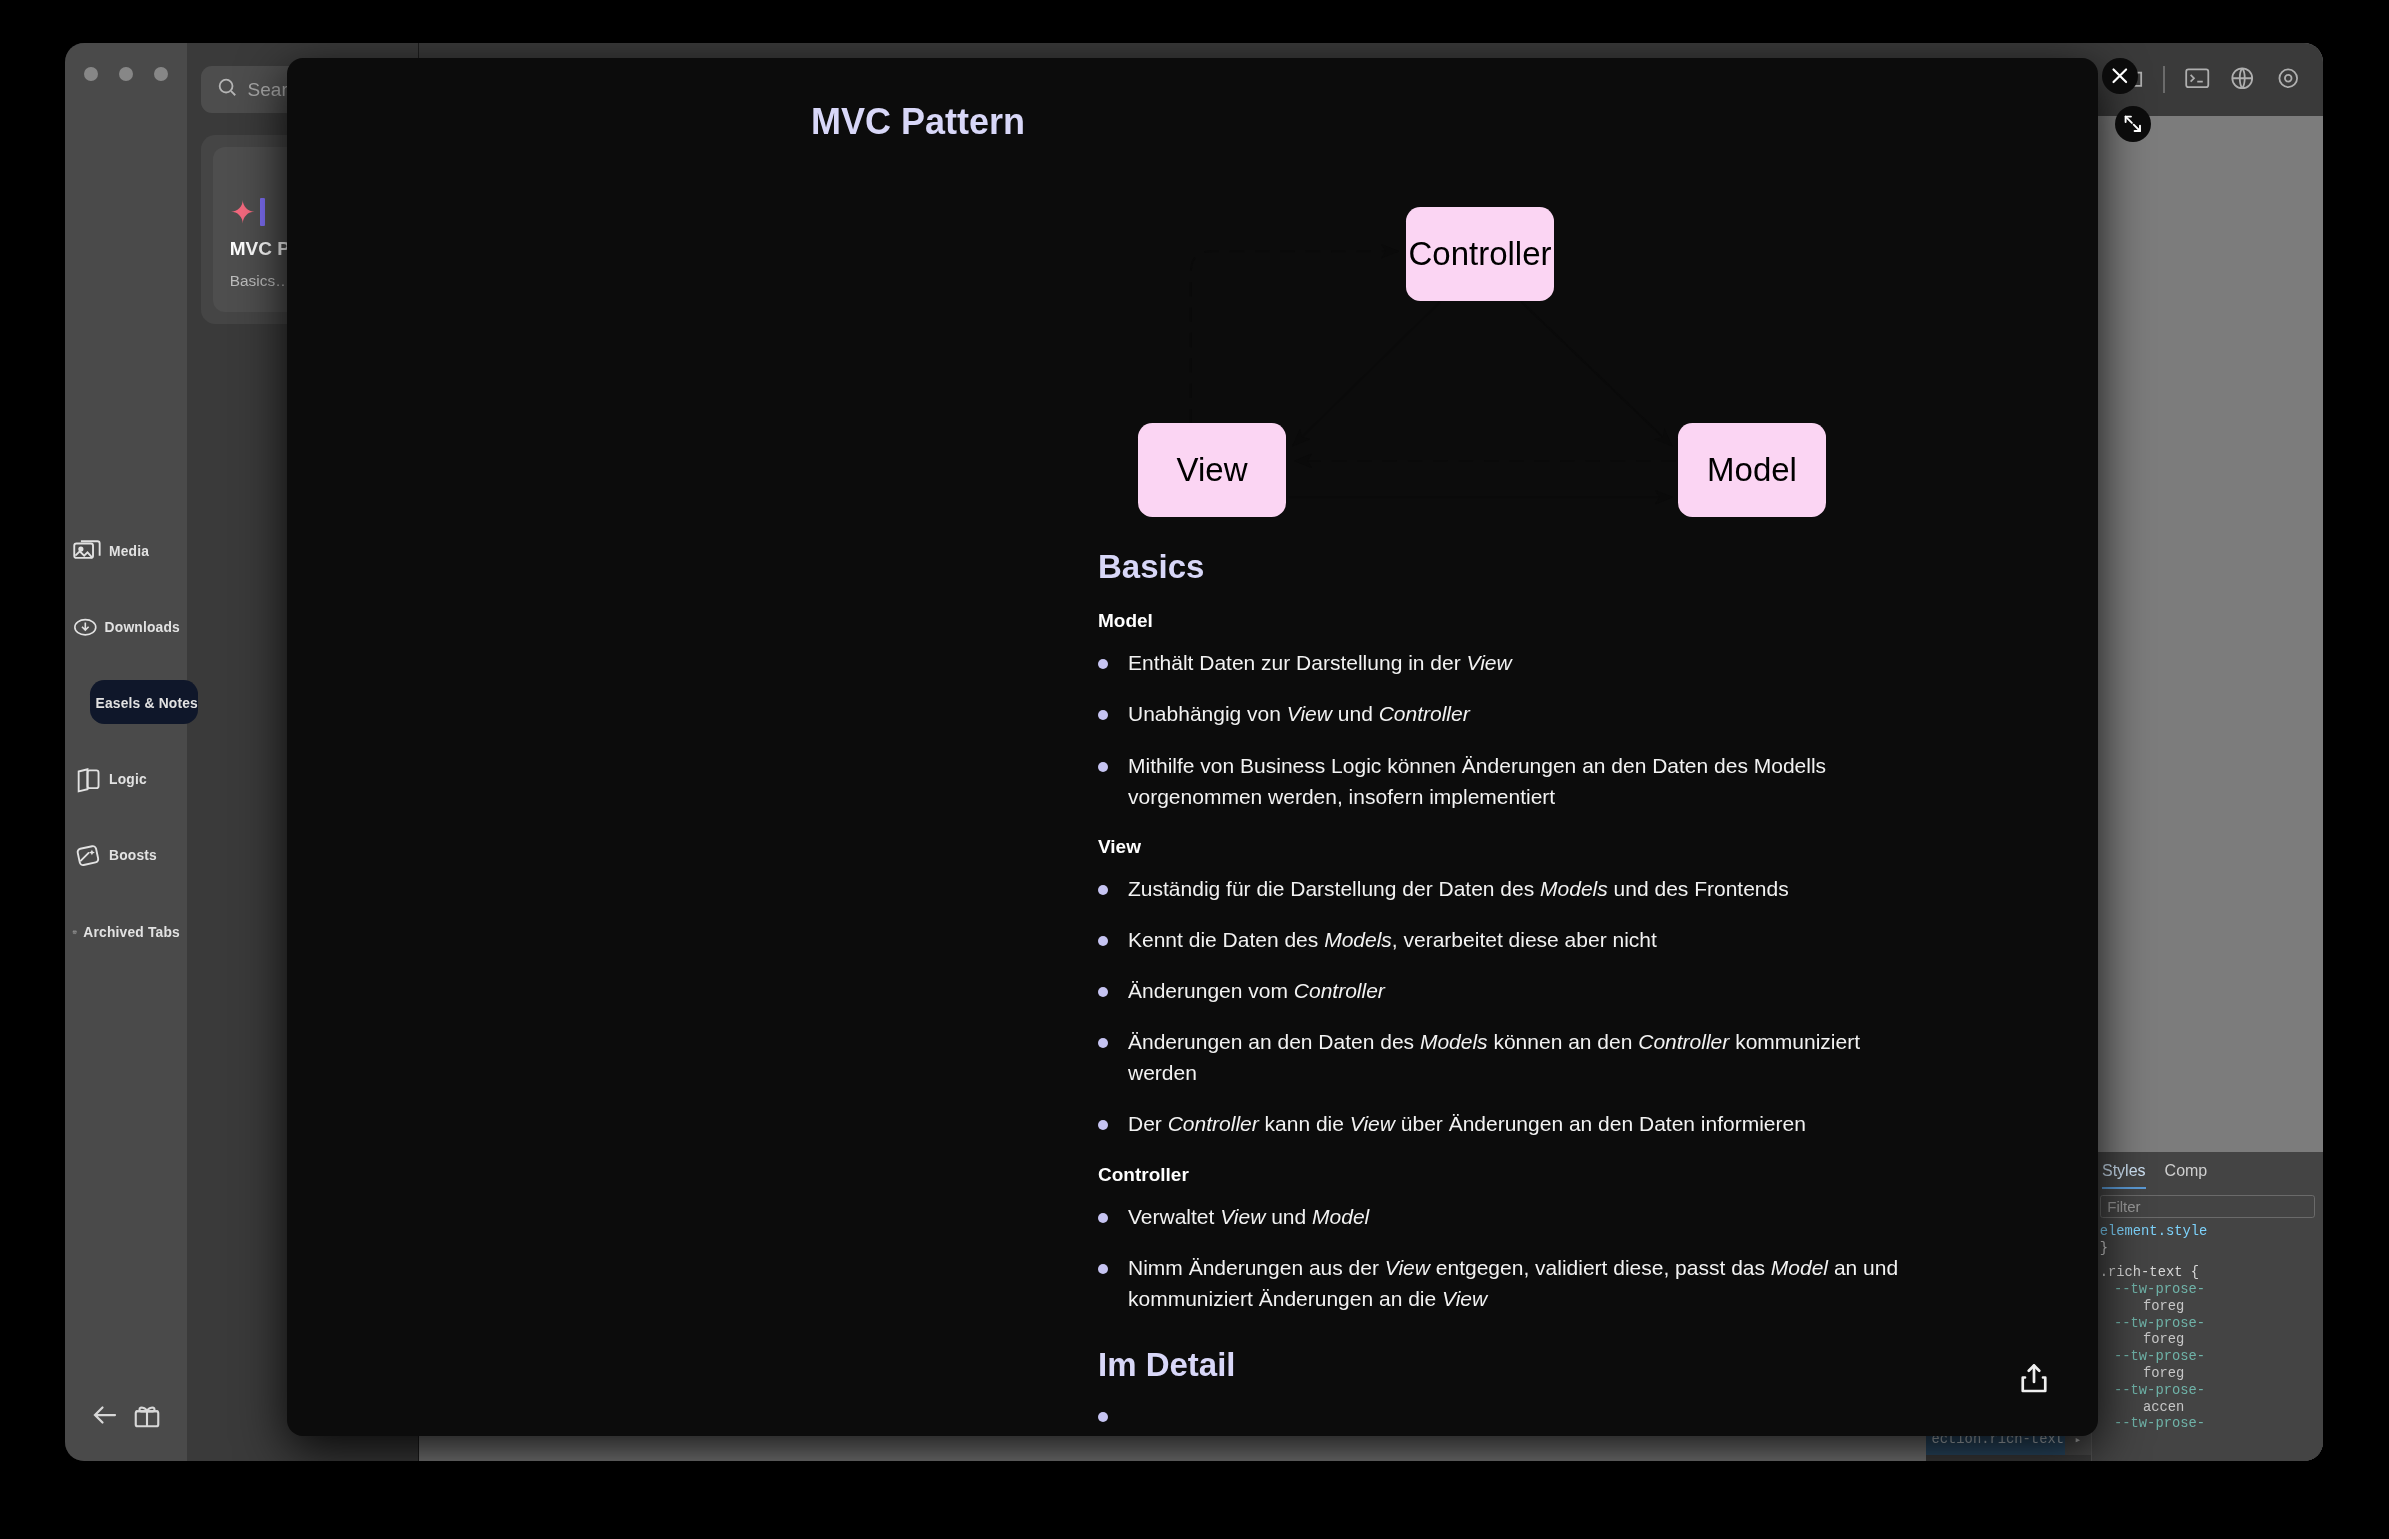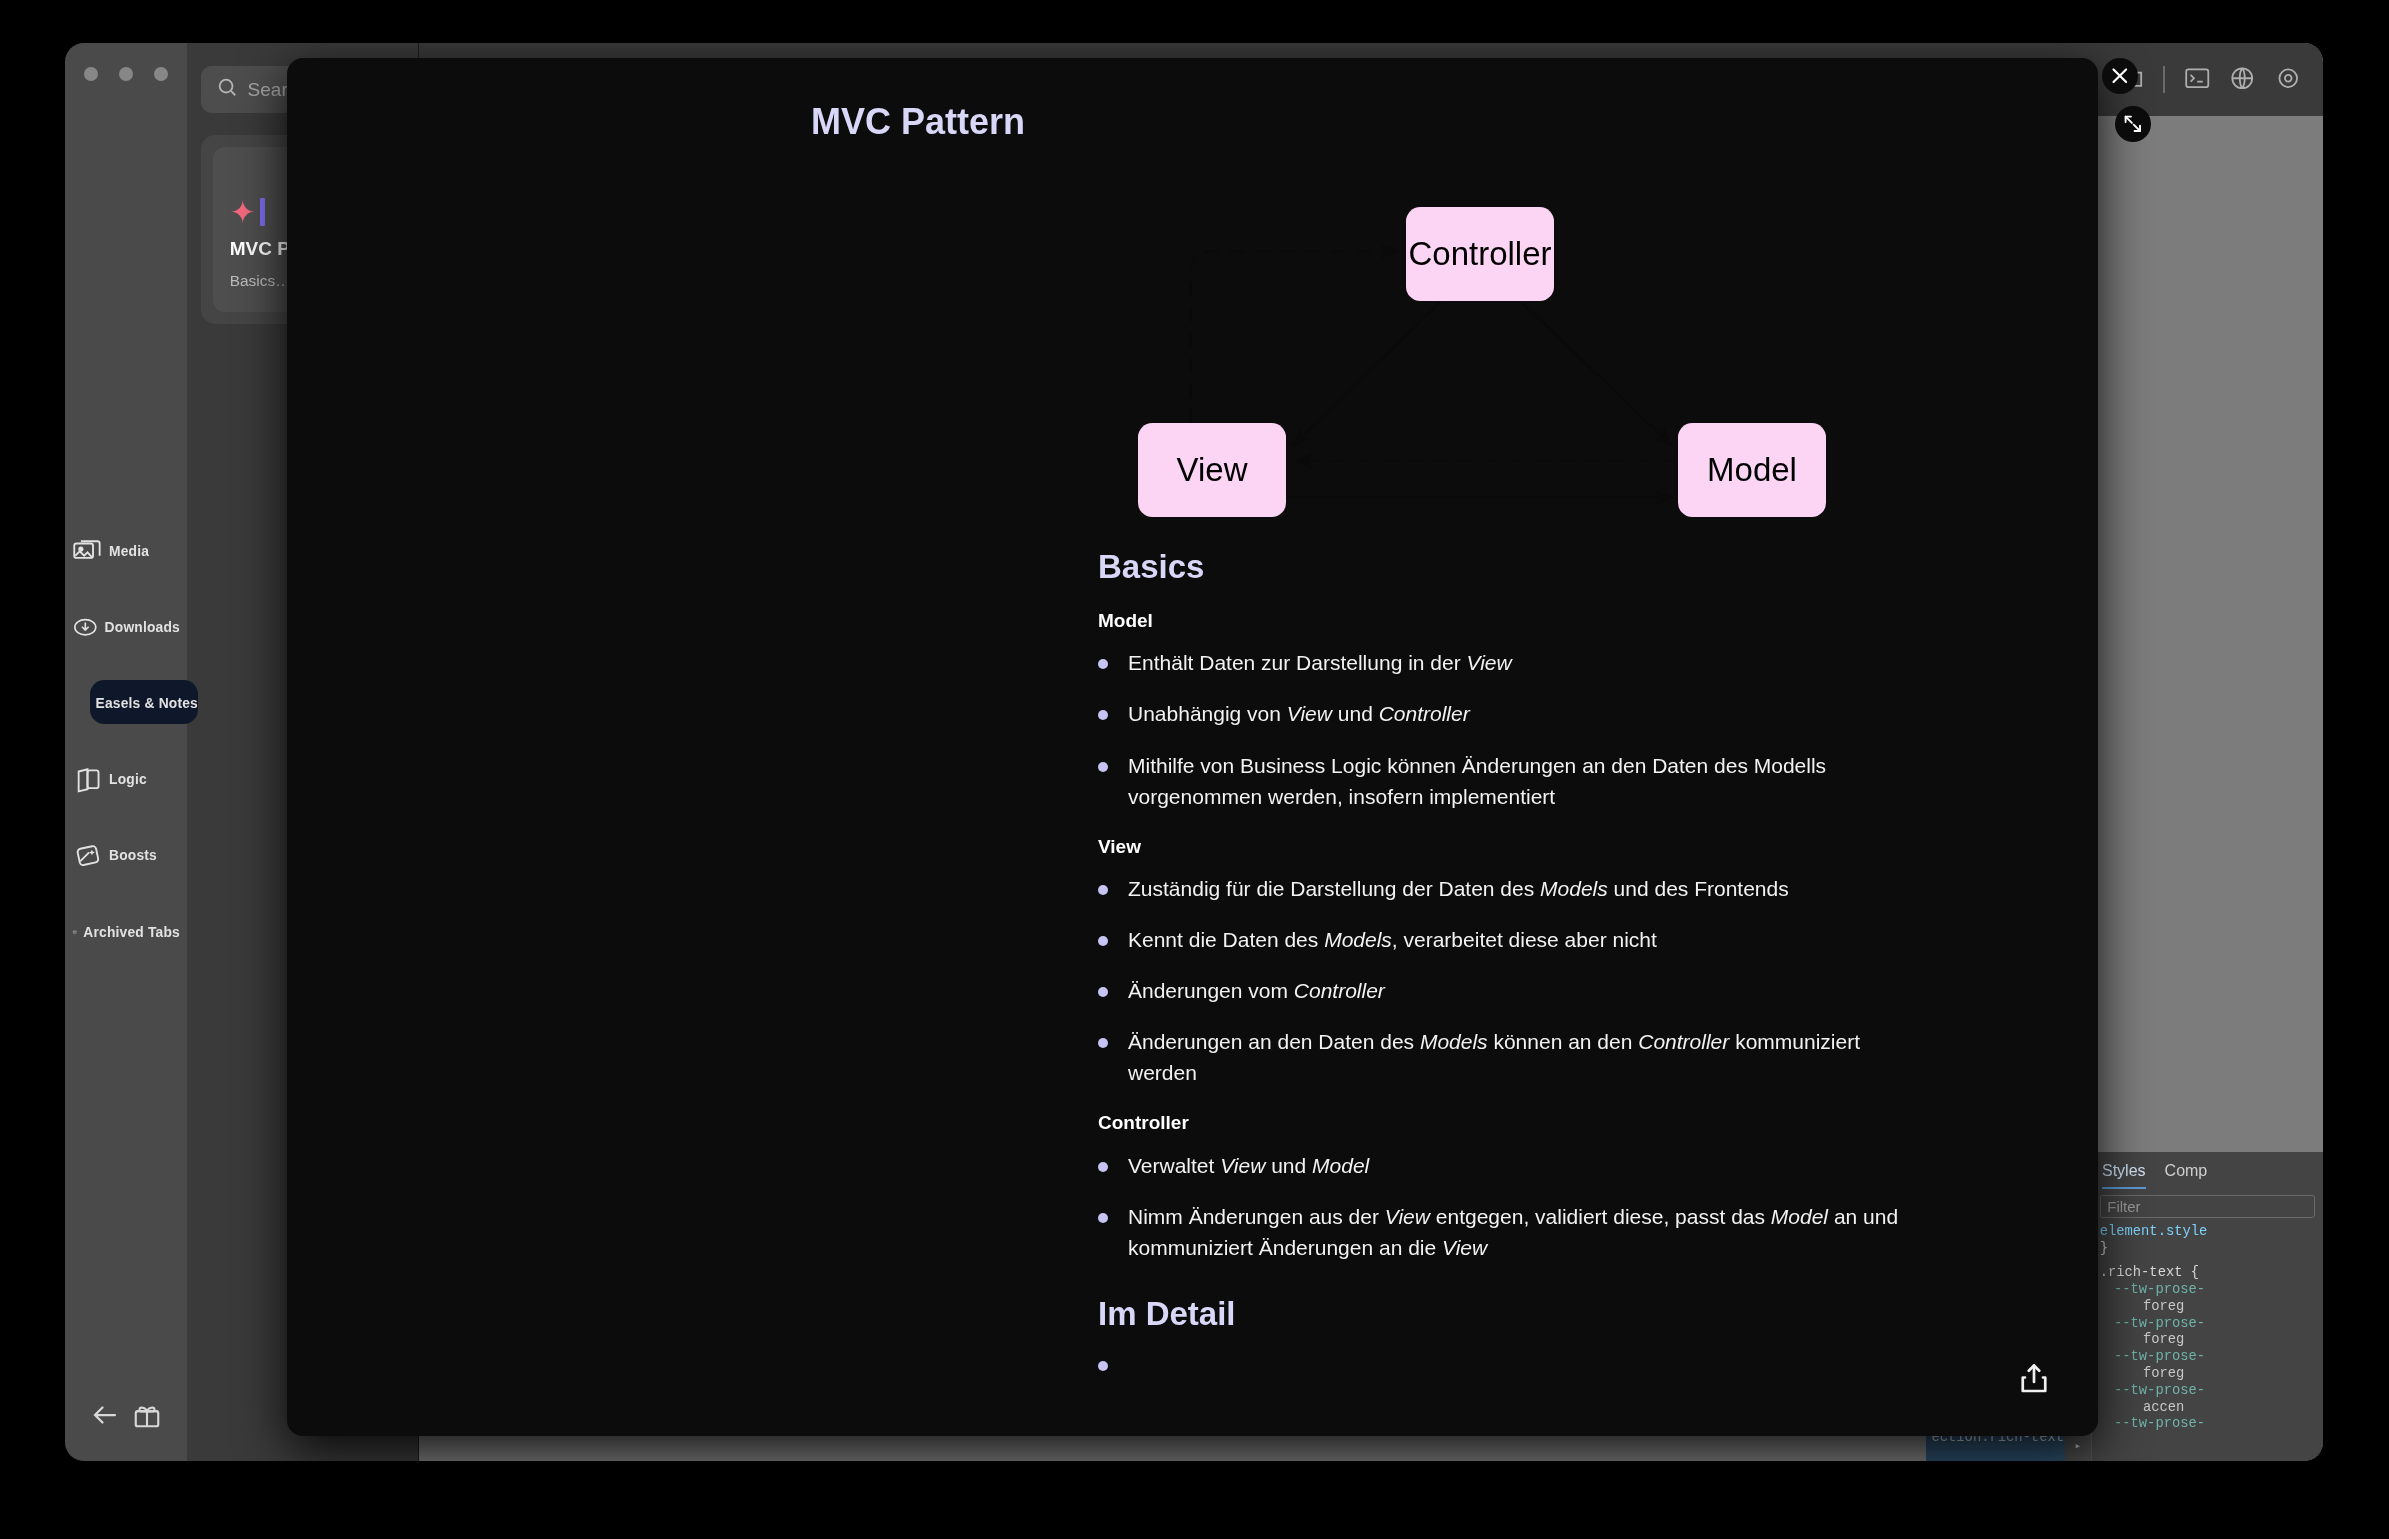--- a/index.html
+++ b/index.html
@@ -85,22 +85,22 @@
     position:absolute; right:0; bottom:0; width:397px; height:309px;
     background:#3c3c3c; border-top-left-radius:7.7px;
     display:flex; font-family:"Liberation Mono", monospace; overflow:hidden;
   }
   #dt-dom{ width:165px; position:relative; background:#3c3c3c; }
   #dt-code{ position:absolute; top:90px; left:4.4px; font-size:13.8px; white-space:nowrap; }
   #dt-code .num{ color:#d39b72; } #dt-code .tag{ color:#92b6e8; }
   #dt-code .dots{ display:inline-block; border:1.1px solid #8a8a8a; border-radius:7.7px;
                   padding:0 3.9px; color:#c9c9c9; font-size:10.5px; vertical-align:middle; }
   #dt-crumb{
-    position:absolute; left:0; bottom:0; height:31px; width:100%;
-    background:#2d4f6b; display:flex; align-items:flex-start; padding-left:5.5px;
+    position:absolute; left:0; bottom:6px; height:31px; width:100%;
+    background:#2d4f6b; display:flex; align-items:center; padding-left:5.5px;
   }
   #dt-crumb span{ font-size:13.8px; color:#cfd8de; white-space:nowrap; }
   #dt-crumb .arw{ margin-left:auto; width:26.5px; height:31px; background:#4a4a4a;
                   display:flex; align-items:center; justify-content:center; color:#bbb; font-size:11px; }
   #dt-styles{ flex:1; background:#444; border-left:0.6px solid #555; position:relative; }
   #dt-tabs{ display:flex; gap:19px; padding:10px 0 0 10px; }
   .dt-tab{ font-family:"Liberation Sans",sans-serif; font-size:16px; color:#cfcfcf; padding-bottom:6.6px; white-space:nowrap; }
   .dt-tab.sel{ color:#cfe3f5; border-bottom:2.2px solid #5b9ad5; }
   #dt-filter{
     margin:6.6px 7.7px 0; height:23px; border:0.6px solid #6a6a6a; border-radius:2.8px;
@@ -396,20 +396,24 @@
               <span class="txt"><span>Kennt die Daten des </span><i>Models</i><span>,  verarbeitet diese aber nicht</span></span>
             </li>
           <li>
               <span class="dot"></span>
               <span class="txt"><span>Änderungen vom </span><i>Controller</i></span>
             </li>
           <li>
               <span class="dot"></span>
               <span class="txt"><span>Änderungen an den Daten des </span><i>Models</i><span> können an den </span><i>Controller</i><span> kommuniziert werden</span></span>
             </li>
+          <li>
+              <span class="dot"></span>
+              <span class="txt"><span>Der </span><i>Controller</i><span> kann die </span><i>View</i><span> über Änderungen an den Daten informieren</span></span>
+            </li>
         </ul>
 
         <div class="h3">Controller</div>
         <ul>
           <li>
               <span class="dot"></span>
               <span class="txt"><span>Verwaltet </span><i>View</i><span> und </span><i>Model</i></span>
             </li>
           <li>
               <span class="dot"></span>

